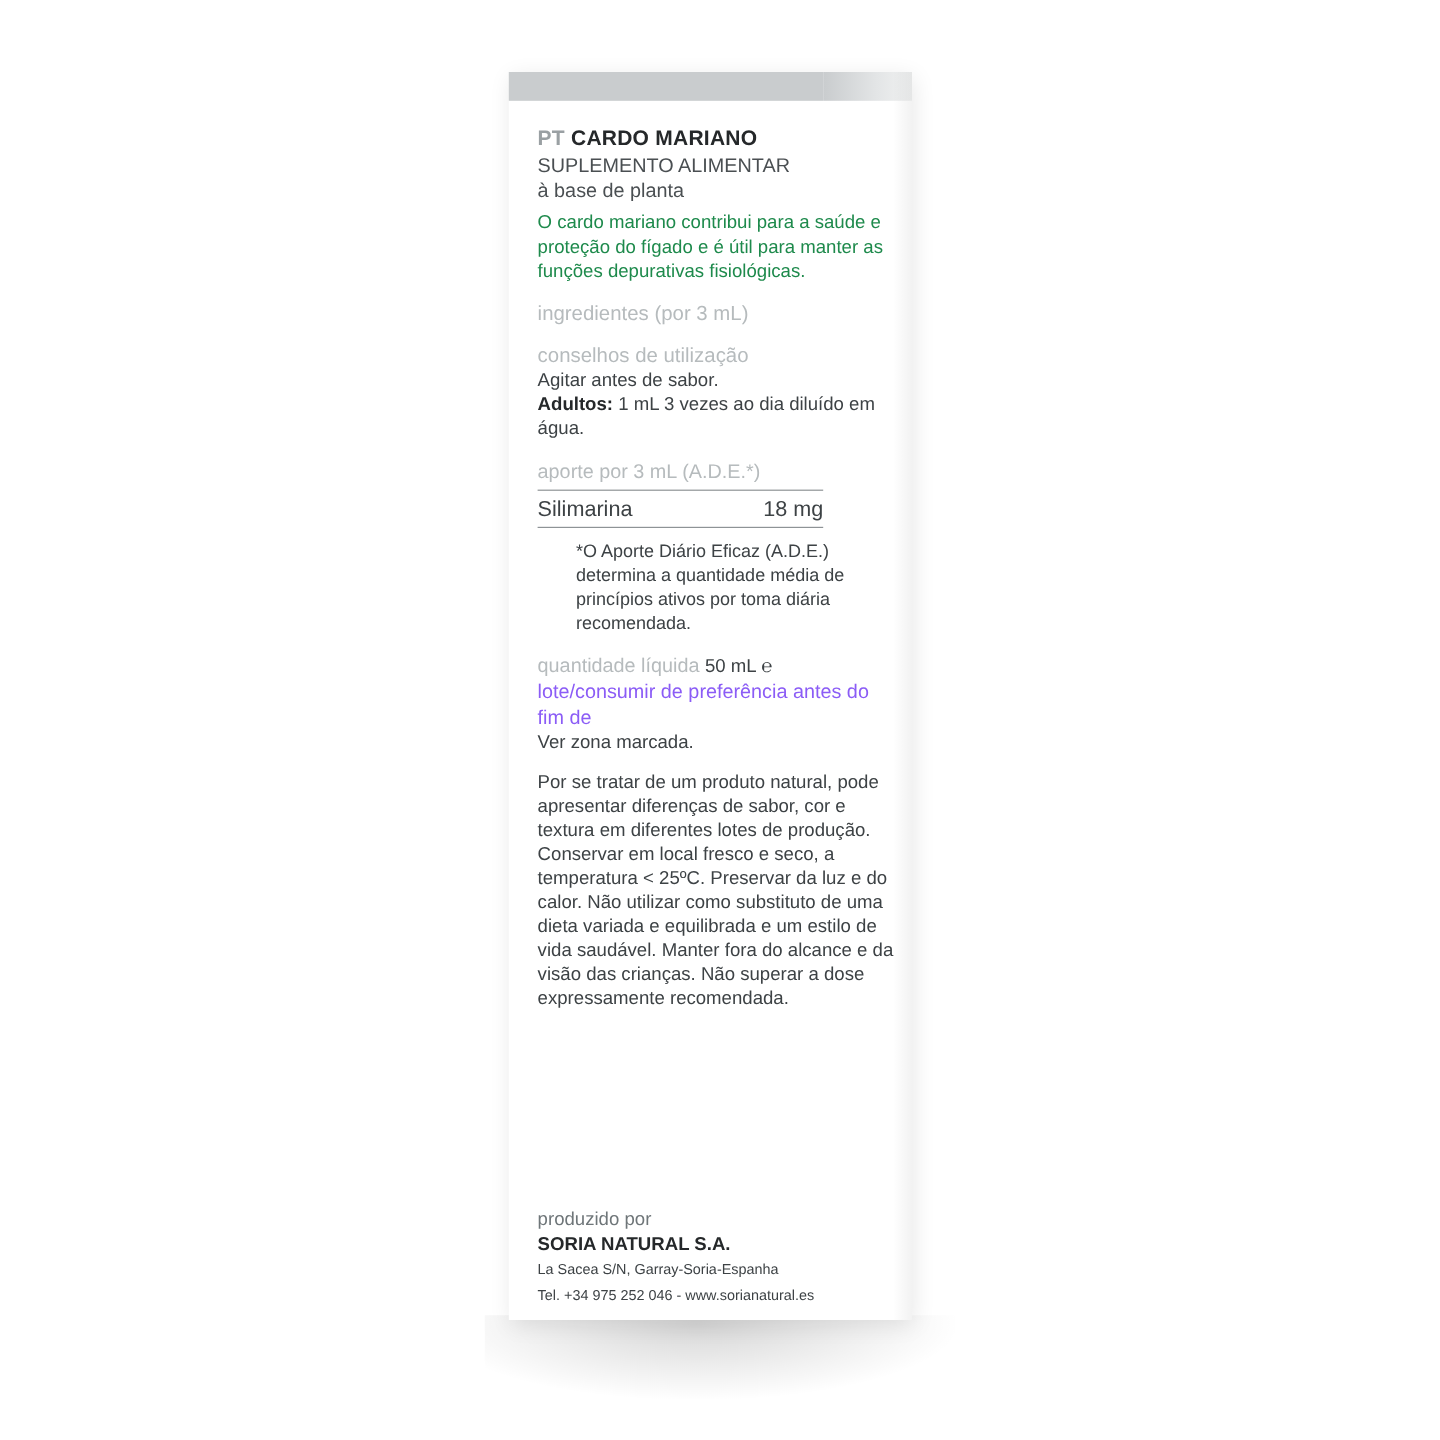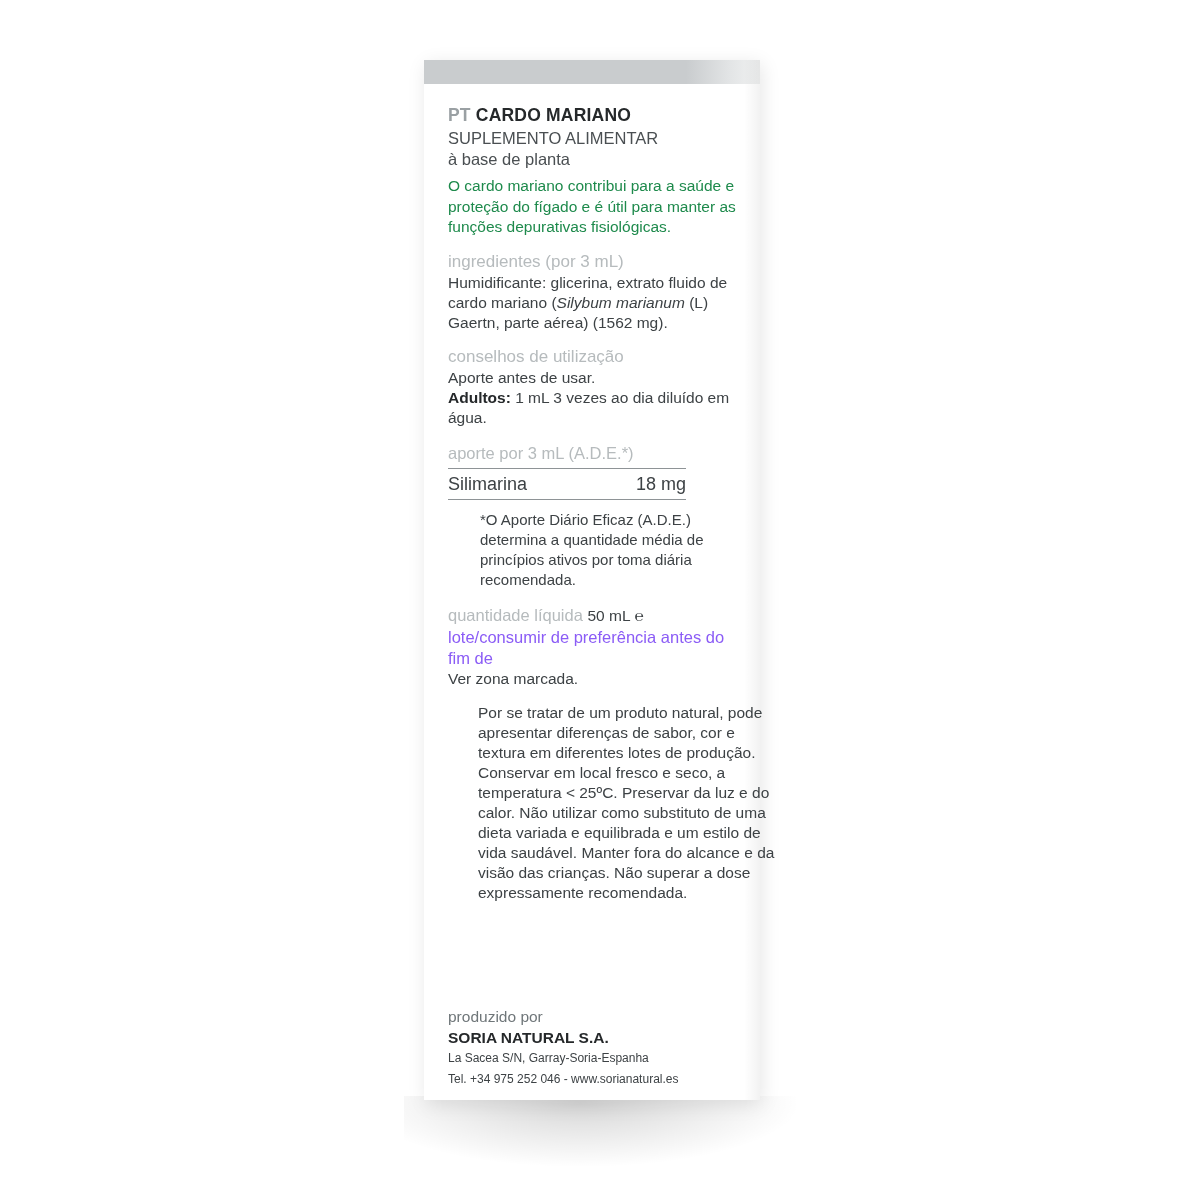--- a/index.html
+++ b/index.html
@@ -167,21 +167,20 @@
     line-height: 20px;
     color: #3d4245;
   }
 
   .warning {
     font-size: 15.5px;
     line-height: 20px;
     color: #3d4245;
     margin-top: 14px;
     width: 300px;
-    margin-left: 30px;
   }
 
   
   #manufacturer {
     position: absolute;
     left: 448px;
     top: 1006px;
     width: 300px;
   }
   .mf-label {
@@ -217,24 +216,23 @@
     <span class="title-pt">PT</span>
     <span class="title-name">CARDO MARIANO</span>
   </div>
 
   <div class="sub1 line">SUPLEMENTO ALIMENTAR</div>
   <div class="sub2 line">à base de planta</div>
 
   <div class="claim">O cardo mariano contribui para a saúde e proteção do fígado e é útil para manter as funções depurativas fisiológicas.</div>
 
   <div class="section-head">ingredientes (por 3 mL)</div>
-  <div class="body-text"><span>Humidificante: glicerina, extrato fluido de cardo mariano (</span><span class="ital">Silybum marianum</span><span> (L) Gaertn, parte aérea) (1562 mg).</span></div>
 
   <div class="section-head">conselhos de utilização</div>
-  <div class="body-text">Aporte antes de usar.</div>
+  <div class="body-text">Agitar antes de sabor.</div>
   <div class="body-text"><span class="bold">Adultos:</span><span> 1 mL 3 vezes ao dia diluído em água.</span></div>
 
   <div class="aporte-head">aporte por 3 mL (A.D.E.*)</div>
   <div class="aporte-row">
     <span>Silimarina</span>
     <span>18 mg</span>
   </div>
 
   <div class="footnote">*O Aporte Diário Eficaz (A.D.E.) determina a quantidade média de princípios ativos por toma diária recomendada.</div>
 

